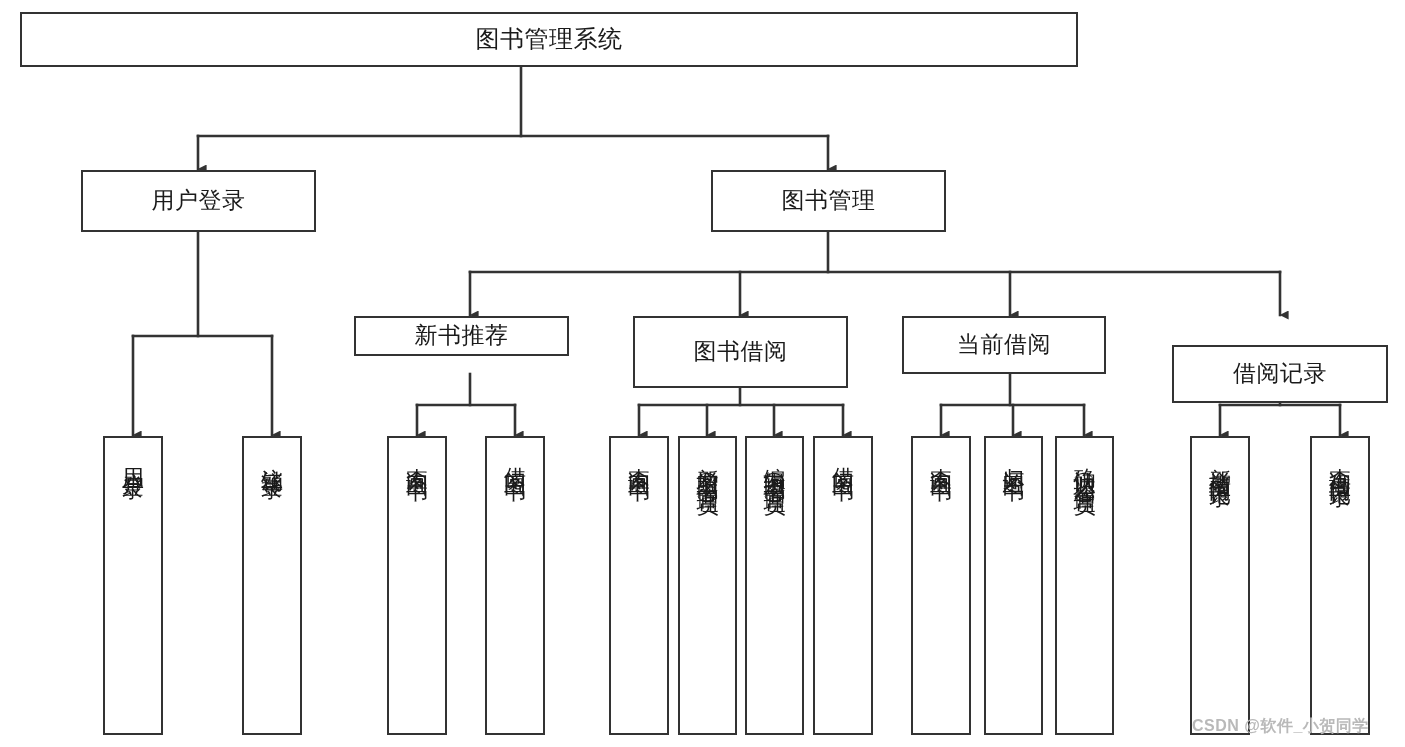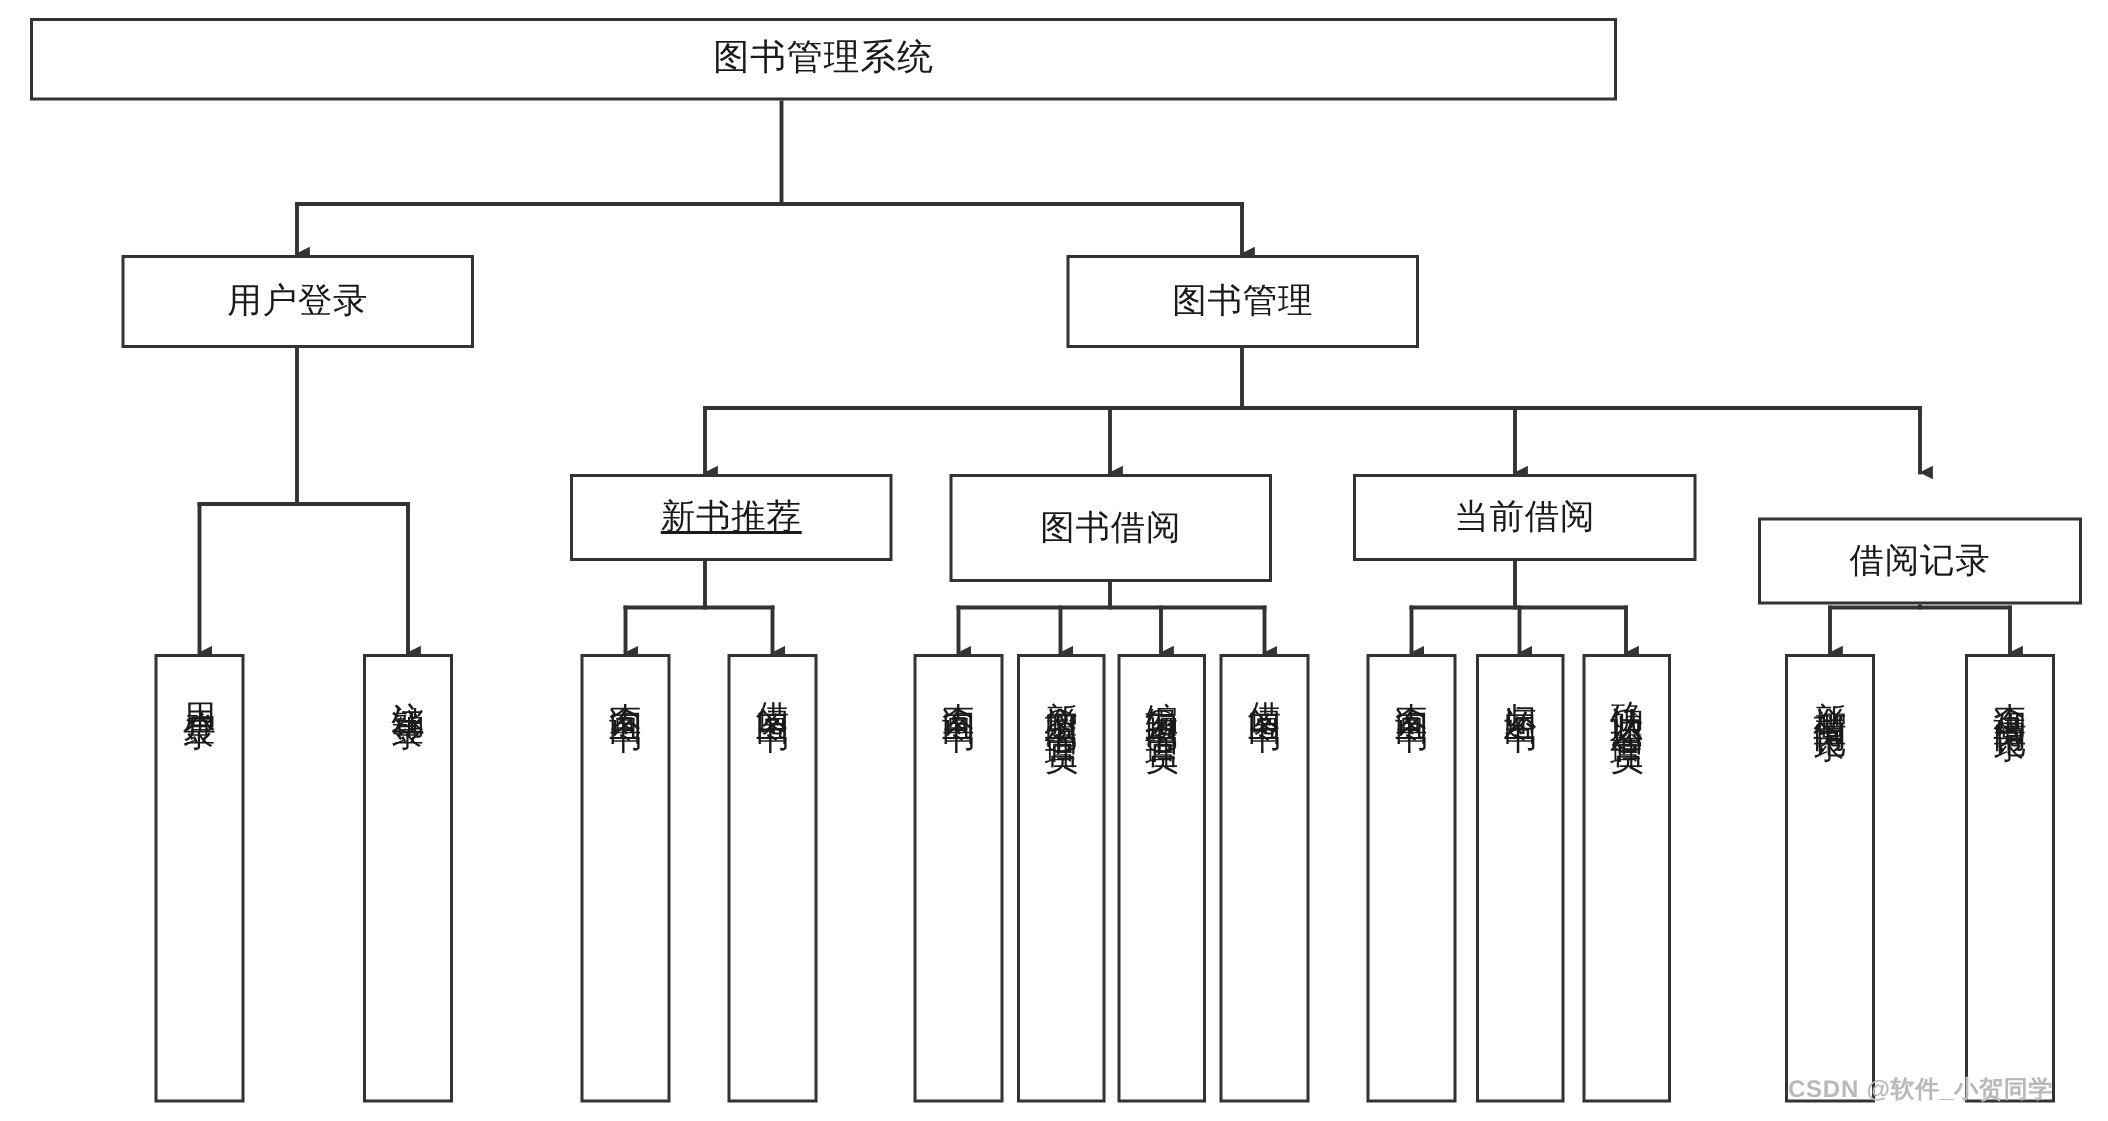--- a/index.html
+++ b/index.html
@@ -124,27 +124,27 @@
   <div id="nodes-layer">
       <div class="node horizontal" id="root-node" style="left: 20px; top: 12px; width: 1058px; height: 55px;">
         <span class="node-label">图书管理系统</span>
       </div>
       <div class="node horizontal" style="left: 81px; top: 170px; width: 235px; height: 62px;">
         <span class="node-label">用户登录</span>
       </div>
       <div class="node horizontal" style="left: 711px; top: 170px; width: 235px; height: 62px;">
         <span class="node-label">图书管理</span>
       </div>
-      <div class="node horizontal" style="left: 380px; top: 316px; width: 215px; height: 58px; text-decoration: underline;">
+      <div class="node horizontal" style="left: 354px; top: 316px; width: 215px; height: 40px;">
         <span class="node-label">新书推荐</span>
       </div>
       <div class="node horizontal" style="left: 633px; top: 316px; width: 215px; height: 72px;">
         <span class="node-label">图书借阅</span>
       </div>
-      <div class="node horizontal" style="left: 902px; top: 316px; width: 229px; height: 58px;">
+      <div class="node horizontal" style="left: 902px; top: 316px; width: 204px; height: 58px;">
         <span class="node-label">当前借阅</span>
       </div>
       <div class="node horizontal" style="left: 1172px; top: 316px; width: 216px; height: 58px; margin-top: 29px;">
         <span class="node-label">借阅记录</span>
       </div>
       <div class="node vertical" style="left: 103px; top: 436px; width: 60px; height: 299px;">
         <span class="node-label">用户登录</span>
       </div>
       <div class="node vertical" style="left: 242px; top: 436px; width: 60px; height: 299px;">
         <span class="node-label">注销登录</span>

